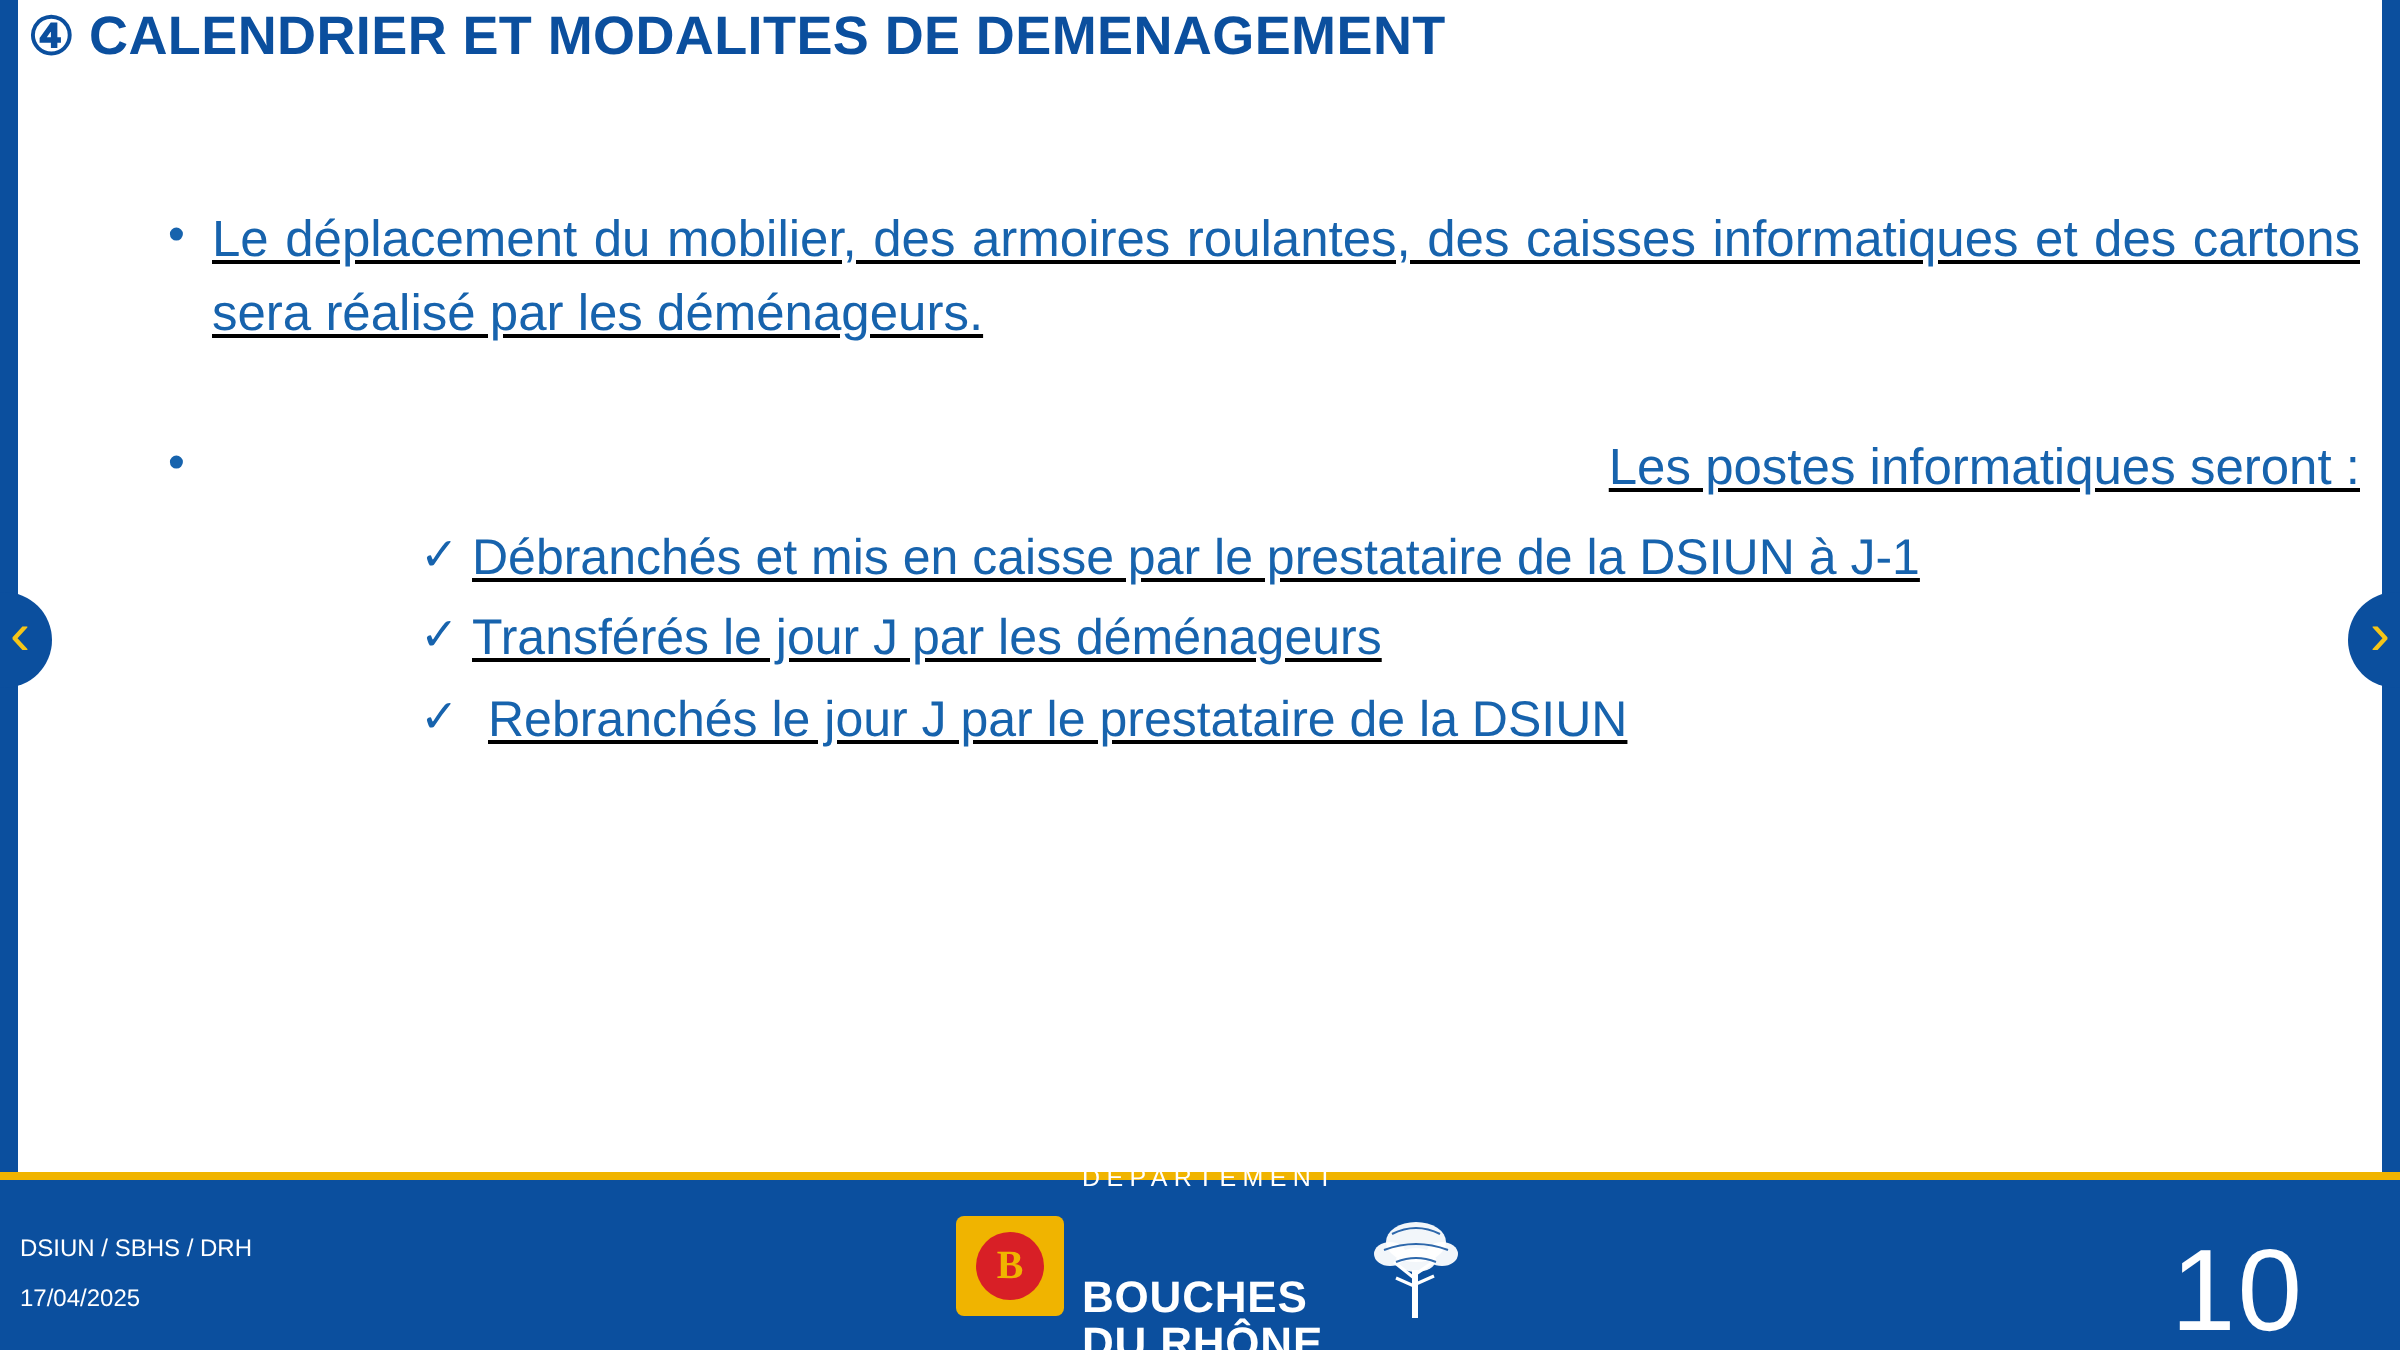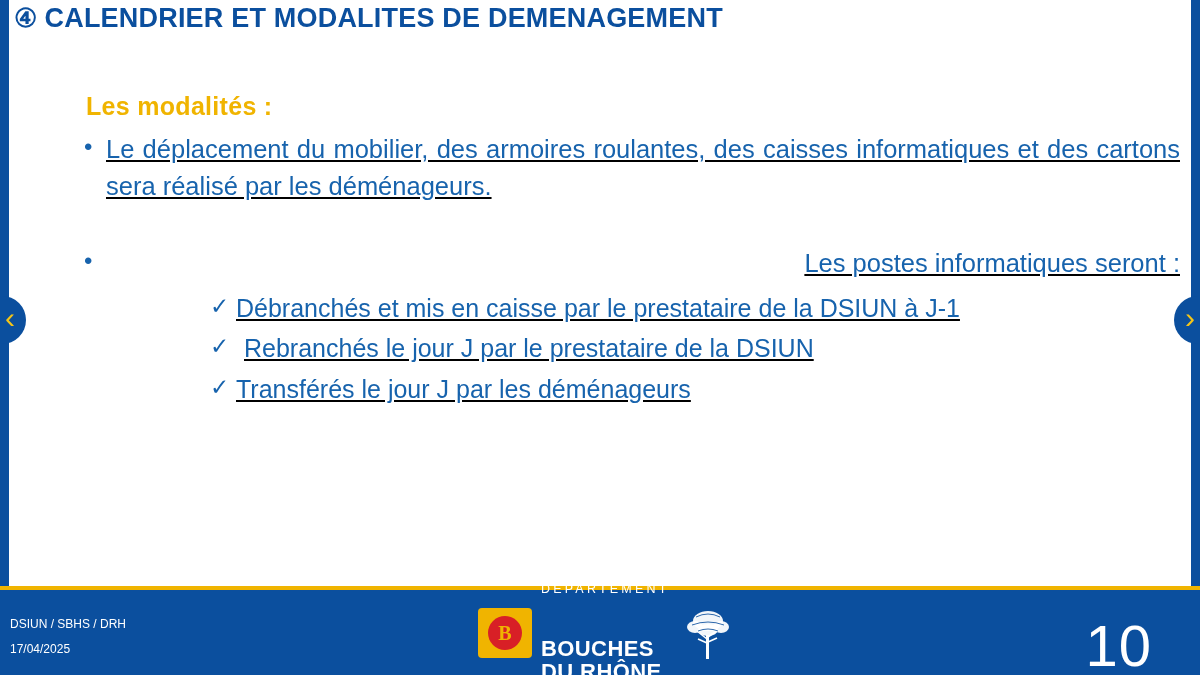--- a/index.html
+++ b/index.html
@@ -238,31 +238,30 @@
   <div class="nav-circle next">
     <span>›</span>
   </div>
 
   <div class="slide-title">
     <span class="marker">④</span><span>CALENDRIER ET MODALITES DE DEMENAGEMENT</span>
   </div>
 
   <div class="body-area">
 
-    <div class="subtitle">Les modalités :</div>
 
     <div class="bullet-block">
       <div class="bullet">Le déplacement du mobilier, des armoires roulantes, des caisses informatiques  et des cartons sera réalisé par les déménageurs.</div>
       <div class="gap"></div>
       <div class="bullet nojustify">Les postes informatiques seront :</div>
 
       <div class="check-list">
         <div class="check-item">Débranchés et mis en caisse par le prestataire de la DSIUN à J-1</div>
+        <div class="check-item">Transférés le jour J par les déménageurs</div>
         <div class="check-item spaced">Rebranchés le jour J par le prestataire de la DSIUN</div>
-        <div class="check-item">Transférés le jour J par les déménageurs</div>
       </div>
     </div>
 
   </div>
 
   <div class="footer-rule"></div>
 
   <div class="footer">
 
     <div class="footer-left">

